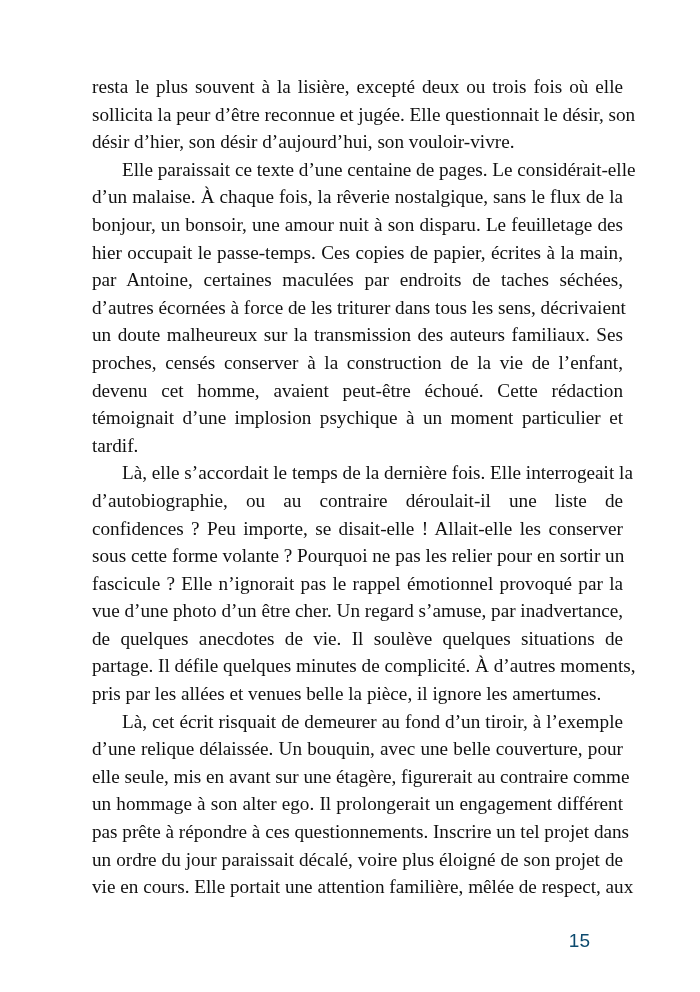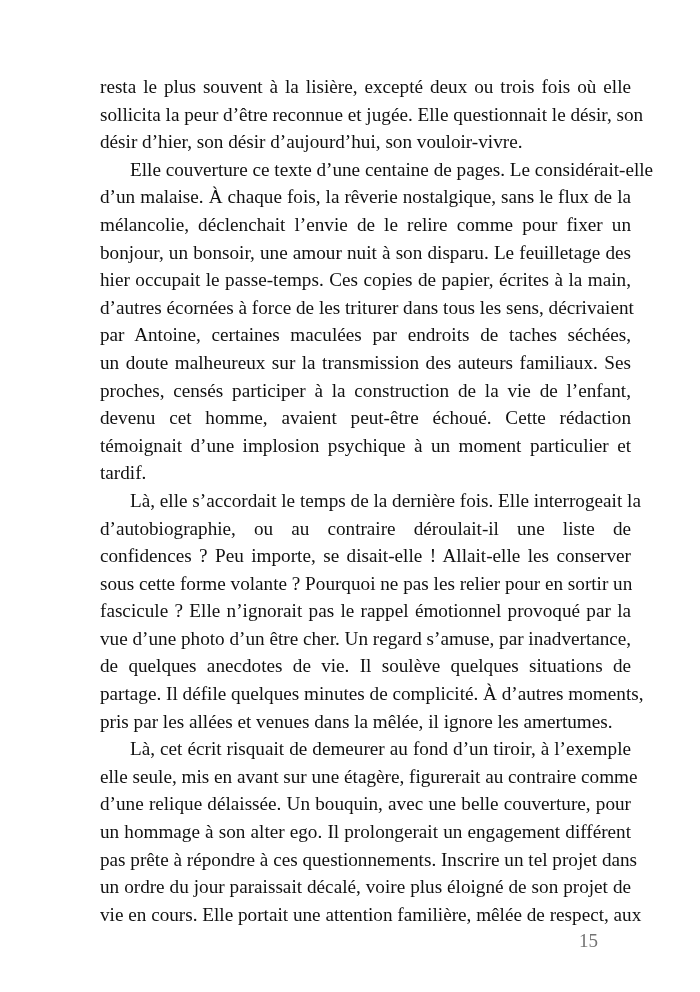--- a/index.html
+++ b/index.html
@@ -1,75 +1,74 @@
 <!DOCTYPE html>
 <html><head>
 <meta charset="utf-8">
 <style>
   html, body { margin: 0; padding: 0; background: #ffffff; }
   body { width: 700px; height: 992px; position: relative; overflow: hidden; }
   .page {
-    position: absolute; left: 12px; top: 0; width: 668px; height: 992px; background: #ffffff;
+    position: absolute; left: 4px; top: 0; width: 668px; height: 992px; background: #ffffff;
   }
   .text-block {
     position: absolute; left: 88px; top: 73px; width: 531px;
     font-family: "Liberation Serif", serif;
     font-size: 19.2px; color: #111111;
   }
   .line {
     display: block; height: 27.6px; line-height: 27.6px;
     white-space: nowrap; text-align: justify; text-align-last: justify;
     overflow: visible;
   }
   .line.last { text-align: left; text-align-last: left; }
   .line.indent { padding-left: 30px; }
   .page-number {
     position: absolute; top: 930px; right: 82px;
-    font-family: Liberation Serif, serif; font-size: 19px; color: #737373;
+    font-family: Liberation Sans, sans-serif; font-size: 19px; color: #0c4a6e;
   }
 </style>
 </head>
 <body>
 
 <div class="page">
   <div class="text-block" id="text-block">
       <div>
         <span class="line">resta le plus souvent à la lisière, excepté deux ou trois fois où elle</span>
         <span class="line">sollicita la peur d’être reconnue et jugée. Elle questionnait le désir, son</span>
         <span class="line last">désir d’hier, son désir d’aujourd’hui, son vouloir-vivre.</span>
       </div>
       <div>
-        <span class="line indent">Elle couverture ce texte d’une centaine de pages. Le considérait-elle</span>
+        <span class="line indent">Elle paraissait ce texte d’une centaine de pages. Le considérait-elle</span>
         <span class="line">d’un malaise. À chaque fois, la rêverie nostalgique, sans le flux de la</span>
-        <span class="line">mélancolie, déclenchait l’envie de le relire comme pour fixer un</span>
         <span class="line">bonjour, un bonsoir, une amour nuit à son disparu. Le feuilletage des</span>
         <span class="line">hier occupait le passe-temps. Ces copies de papier, écrites à la main,</span>
+        <span class="line">par Antoine, certaines maculées par endroits de taches séchées,</span>
         <span class="line">d’autres écornées à force de les triturer dans tous les sens, décrivaient</span>
-        <span class="line">par Antoine, certaines maculées par endroits de taches séchées,</span>
         <span class="line">un doute malheureux sur la transmission des auteurs familiaux. Ses</span>
-        <span class="line">proches, censés participer à la construction de la vie de l’enfant,</span>
+        <span class="line">proches, censés conserver à la construction de la vie de l’enfant,</span>
         <span class="line">devenu cet homme, avaient peut-être échoué. Cette rédaction</span>
         <span class="line">témoignait d’une implosion psychique à un moment particulier et</span>
         <span class="line last">tardif.</span>
       </div>
       <div>
         <span class="line indent">Là, elle s’accordait le temps de la dernière fois. Elle interrogeait la</span>
         <span class="line">d’autobiographie, ou au contraire déroulait-il une liste de</span>
         <span class="line">confidences ? Peu importe, se disait-elle ! Allait-elle les conserver</span>
         <span class="line">sous cette forme volante ? Pourquoi ne pas les relier pour en sortir un</span>
         <span class="line">fascicule ? Elle n’ignorait pas le rappel émotionnel provoqué par la</span>
         <span class="line">vue d’une photo d’un être cher. Un regard s’amuse, par inadvertance,</span>
         <span class="line">de quelques anecdotes de vie. Il soulève quelques situations de</span>
         <span class="line">partage. Il défile quelques minutes de complicité. À d’autres moments,</span>
-        <span class="line last">pris par les allées et venues dans la mêlée, il ignore les amertumes.</span>
+        <span class="line last">pris par les allées et venues belle la pièce, il ignore les amertumes.</span>
       </div>
       <div>
         <span class="line indent">Là, cet écrit risquait de demeurer au fond d’un tiroir, à l’exemple</span>
+        <span class="line">d’une relique délaissée. Un bouquin, avec une belle couverture, pour</span>
         <span class="line">elle seule, mis en avant sur une étagère, figurerait au contraire comme</span>
-        <span class="line">d’une relique délaissée. Un bouquin, avec une belle couverture, pour</span>
         <span class="line">un hommage à son alter ego. Il prolongerait un engagement différent</span>
         <span class="line">pas prête à répondre à ces questionnements. Inscrire un tel projet dans</span>
         <span class="line">un ordre du jour paraissait décalé, voire plus éloigné de son projet de</span>
         <span class="line">vie en cours. Elle portait une attention familière, mêlée de respect, aux</span>
       </div>
     </div>
   <div class="page-number">15</div>
 </div>
 
 </body></html>

